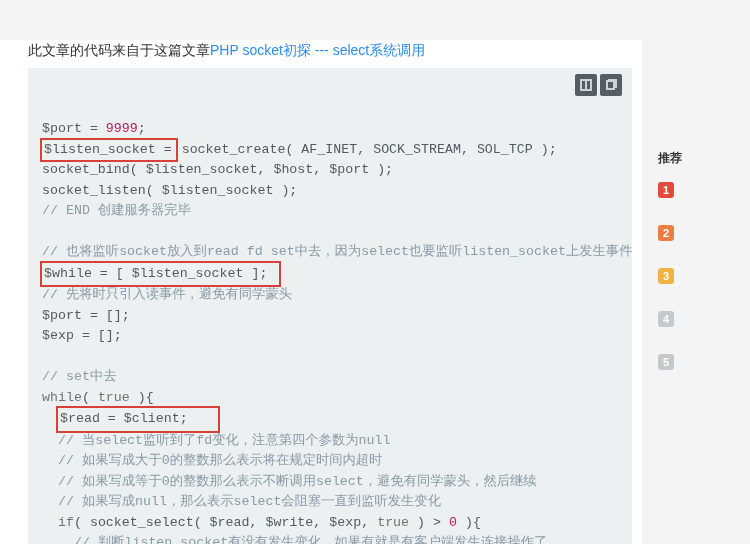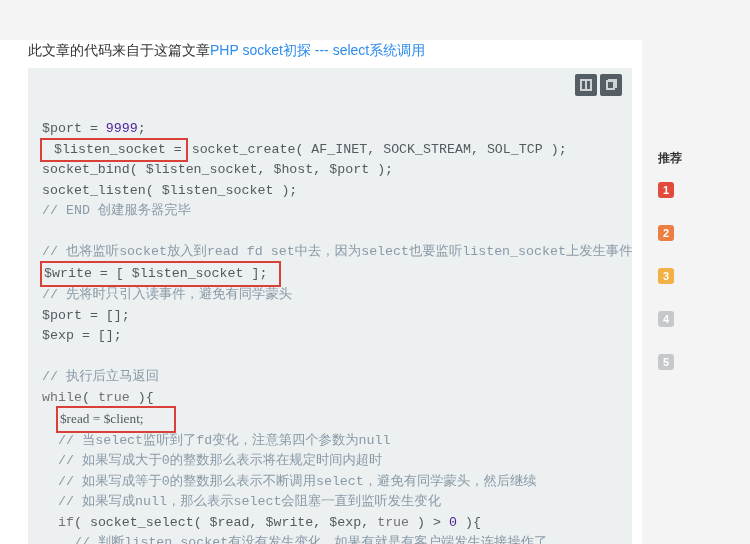--- a/index.html
+++ b/index.html
@@ -54,31 +54,31 @@
   .toolbar .btn {
     width: 22px; height: 22px;
     background: #555d65;
     margin-left: 3px;
     border-radius: 2px;
     display:flex;align-items:center;justify-content:center;
   }
   .toolbar svg { width:12px;height:12px;stroke:#cfd3d6;fill:none;stroke-width:2;}
 
   .kw-blue { color: #737373; }
-  .num-red { color: #4c1d95; }
+  .num-red { color: #be185d; }
   .comment { color: #8a9aa7; text-align: right; }
 
   .hl-box {
     border: 2px solid #d8413a;
     display: inline-block;
-    padding: 0 4px 0 12px;
+    padding: 0 4px 0 2px;
     margin: -2px -4px -2px -2px;
   }
   .hl-box.lg { padding: 1px 12px 1px 2px; }
-  .hl-box.xl { padding: 1px 30px 1px 2px; font-family: Liberation Serif, serif; }
+  .hl-box.xl { padding: 1px 30px 1px 2px; }
 
   .question {
     font-size: 15px;
     color: #333;
     padding: 14px 0 6px 0;
   }
 
   .rec-title {
     font-size: 12px;
     font-weight: bold;
@@ -130,26 +130,26 @@
           </svg>
       </div>
     </div>
 <span>$port = </span><span class="num-red">9999</span><span>;</span>
 <span class="hl-box"><span>$listen_socket =</span></span><span> socket_create( AF_INET, SOCK_STREAM, SOL_TCP );</span>
 <span>socket_bind( $listen_socket, $host, $port );</span>
 <span>socket_listen( $listen_socket );</span>
 <span class="comment">// END 创建服务器完毕</span>
 
 <span class="comment">// 也将监听socket放入到read fd set中去，因为select也要监听listen_socket上发生事件</span>
-<span class="hl-box lg"><span>$write = [ $listen_socket ];</span></span>
+<span class="hl-box lg"><span>$while = [ $listen_socket ];</span></span>
 <span class="comment">// 先将时只引入读事件，避免有同学蒙头</span>
 <span>$port = [];</span>
 <span>$exp = [];</span>
 
-<span class="comment">// 执行后立马返回</span>
+<span class="comment">// set中去</span>
 <span class="kw-blue">while</span><span>( </span><span class="kw-blue">true</span><span> ){</span>
   <span class="hl-box xl"><span>$read = $client;</span></span>
   <span class="comment">// 当select监听到了fd变化，注意第四个参数为null</span>
   <span class="comment">// 如果写成大于0的整数那么表示将在规定时间内超时</span>
   <span class="comment">// 如果写成等于0的整数那么表示不断调用select，避免有同学蒙头，然后继续</span>
   <span class="comment">// 如果写成null，那么表示select会阻塞一直到监听发生变化</span>
   <span class="kw-blue">if</span><span>( socket_select( $read, $write, $exp, </span><span class="kw-blue">true</span><span> ) &gt; </span><span class="num-red">0</span><span> ){</span>
     <span class="comment">// 判断listen_socket有没有发生变化，如果有就是有客户端发生连接操作了</span>
     
       

